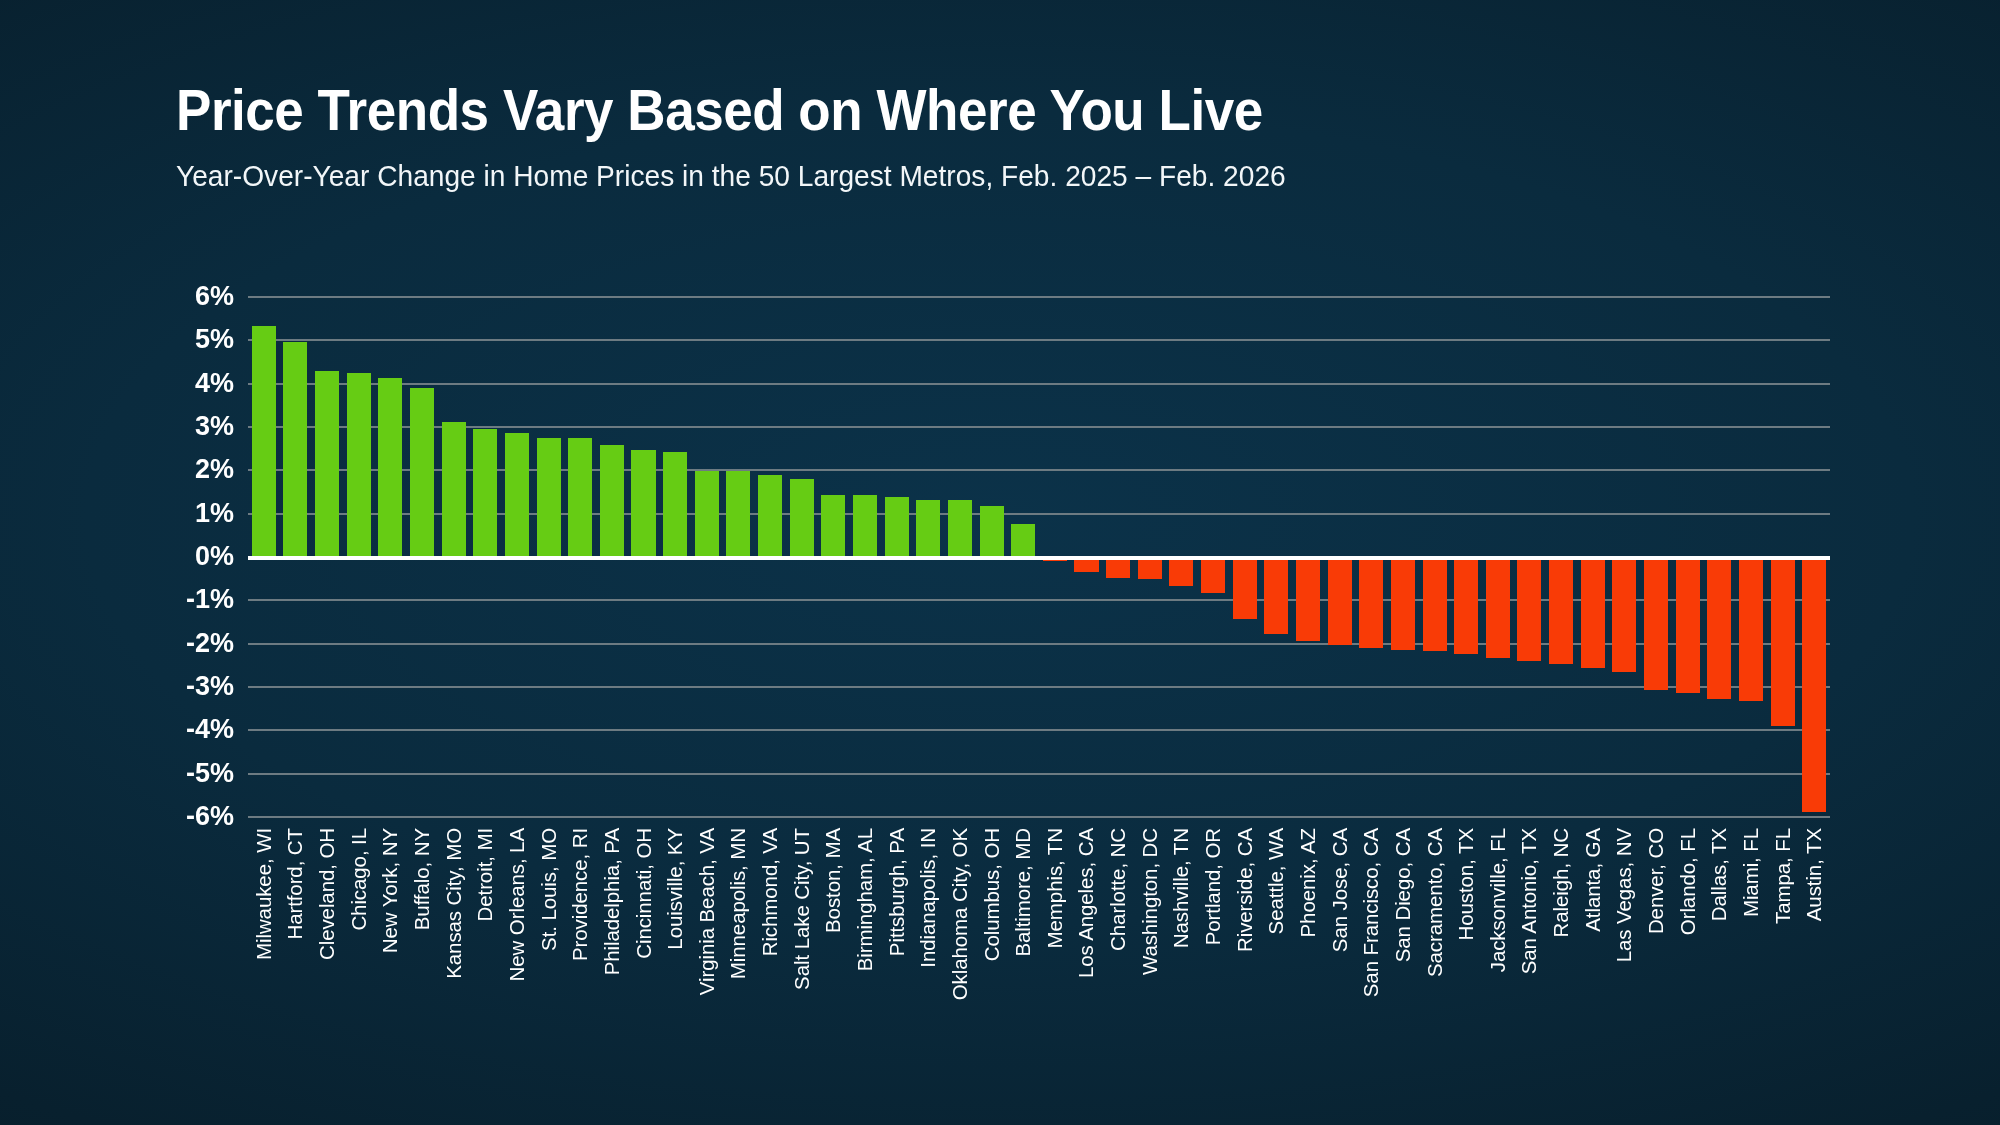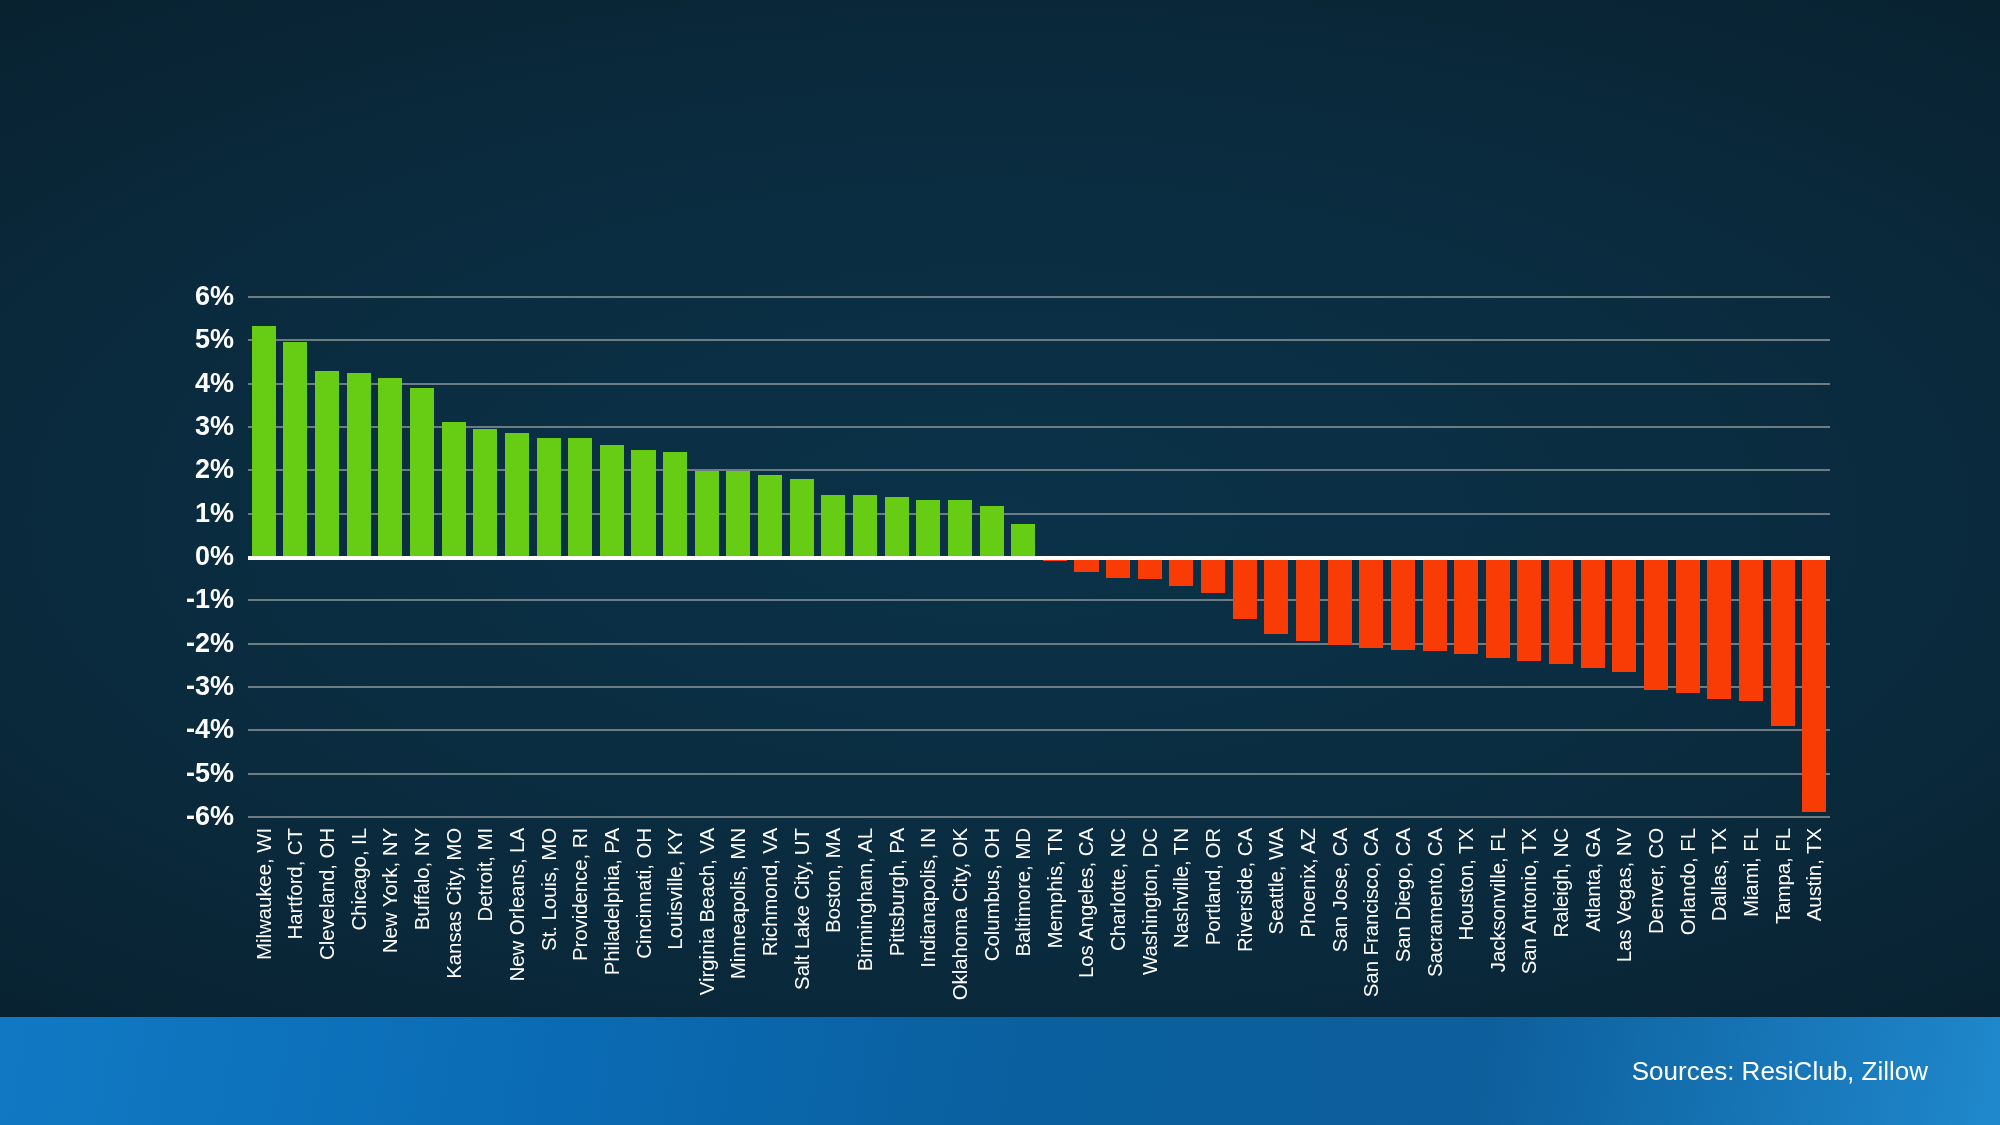--- a/index.html
+++ b/index.html
@@ -77,20 +77,24 @@
   .sources {
     position:absolute; right:72px; top:50%; transform:translateY(-50%);
     font-size:26px; color:#ffffff; white-space:nowrap;
   }
 </style>
 </head>
 <body>
 
 <div id="stage">
 
+  <div class="header">
+    <div class="chart-title">Price Trends Vary Based on Where You Live</div>
+    <div class="chart-subtitle">Year-Over-Year Change in Home Prices in the 50 Largest Metros, Feb. 2025 – Feb. 2026</div>
+  </div>
 
   <div id="plot">
     <div id="gridlines">
         <div class="gridline" style="top: 0%;"></div>
         <div class="ytick" style="top: 0%;">6%</div>
         <div class="gridline" style="top: 8.33333%;"></div>
         <div class="ytick" style="top: 8.33333%;">5%</div>
         <div class="gridline" style="top: 16.6667%;"></div>
         <div class="ytick" style="top: 16.6667%;">4%</div>
         <div class="gridline" style="top: 25%;"></div>
@@ -311,17 +315,14 @@
           <div class="bar neg" style="top: 50%; height: 32.6667%;"></div>
           <div class="xlabel">Tampa, FL</div>
         </div>
         <div class="bar-slot">
           <div class="bar neg" style="top: 50%; height: 49.1667%;"></div>
           <div class="xlabel">Austin, TX</div>
         </div>
       </div>
   </div>
 
-  <div id="footer">
-    <div class="sources">Sources: ResiClub, Zillow</div>
-  </div>
 
 </div>
 
 </body></html>

